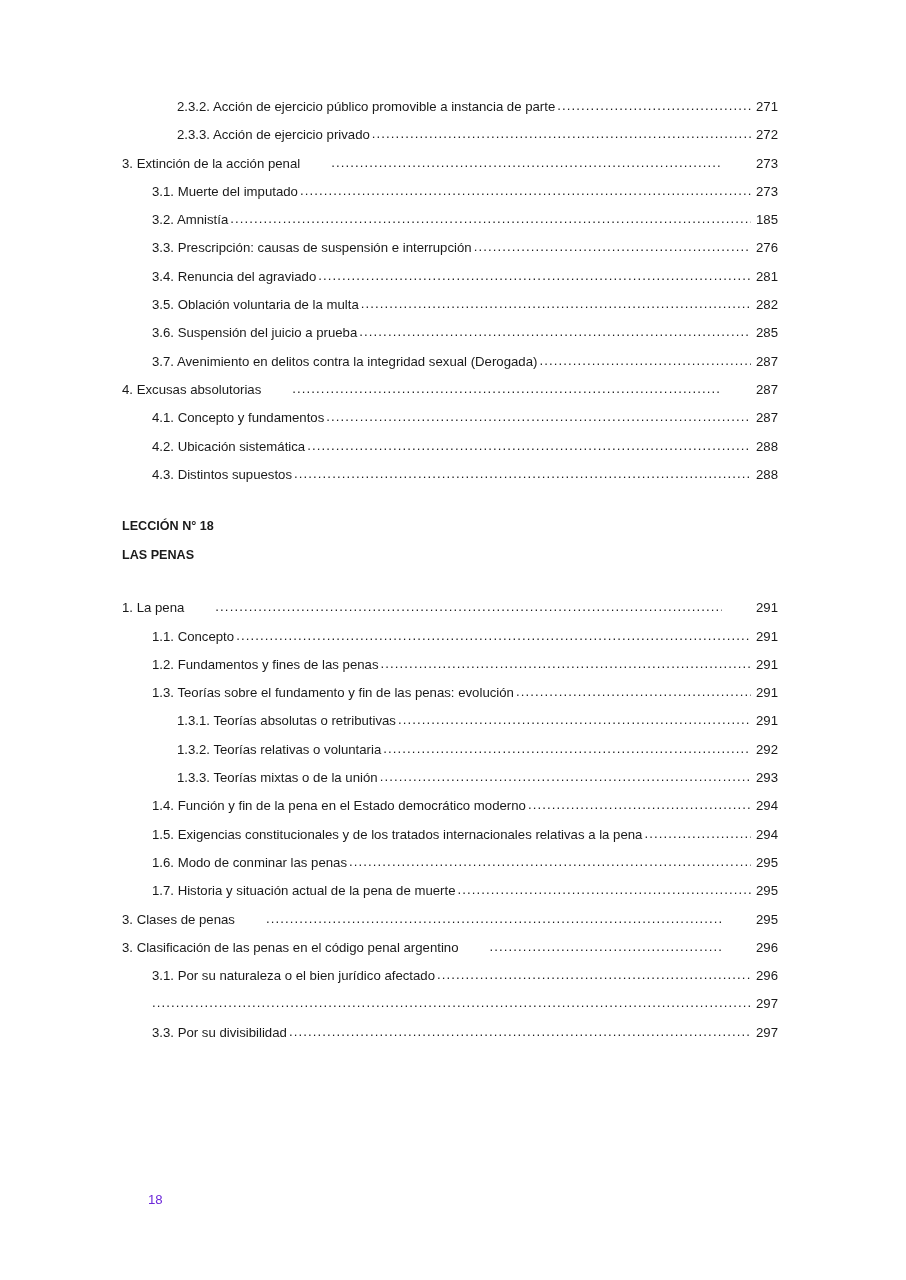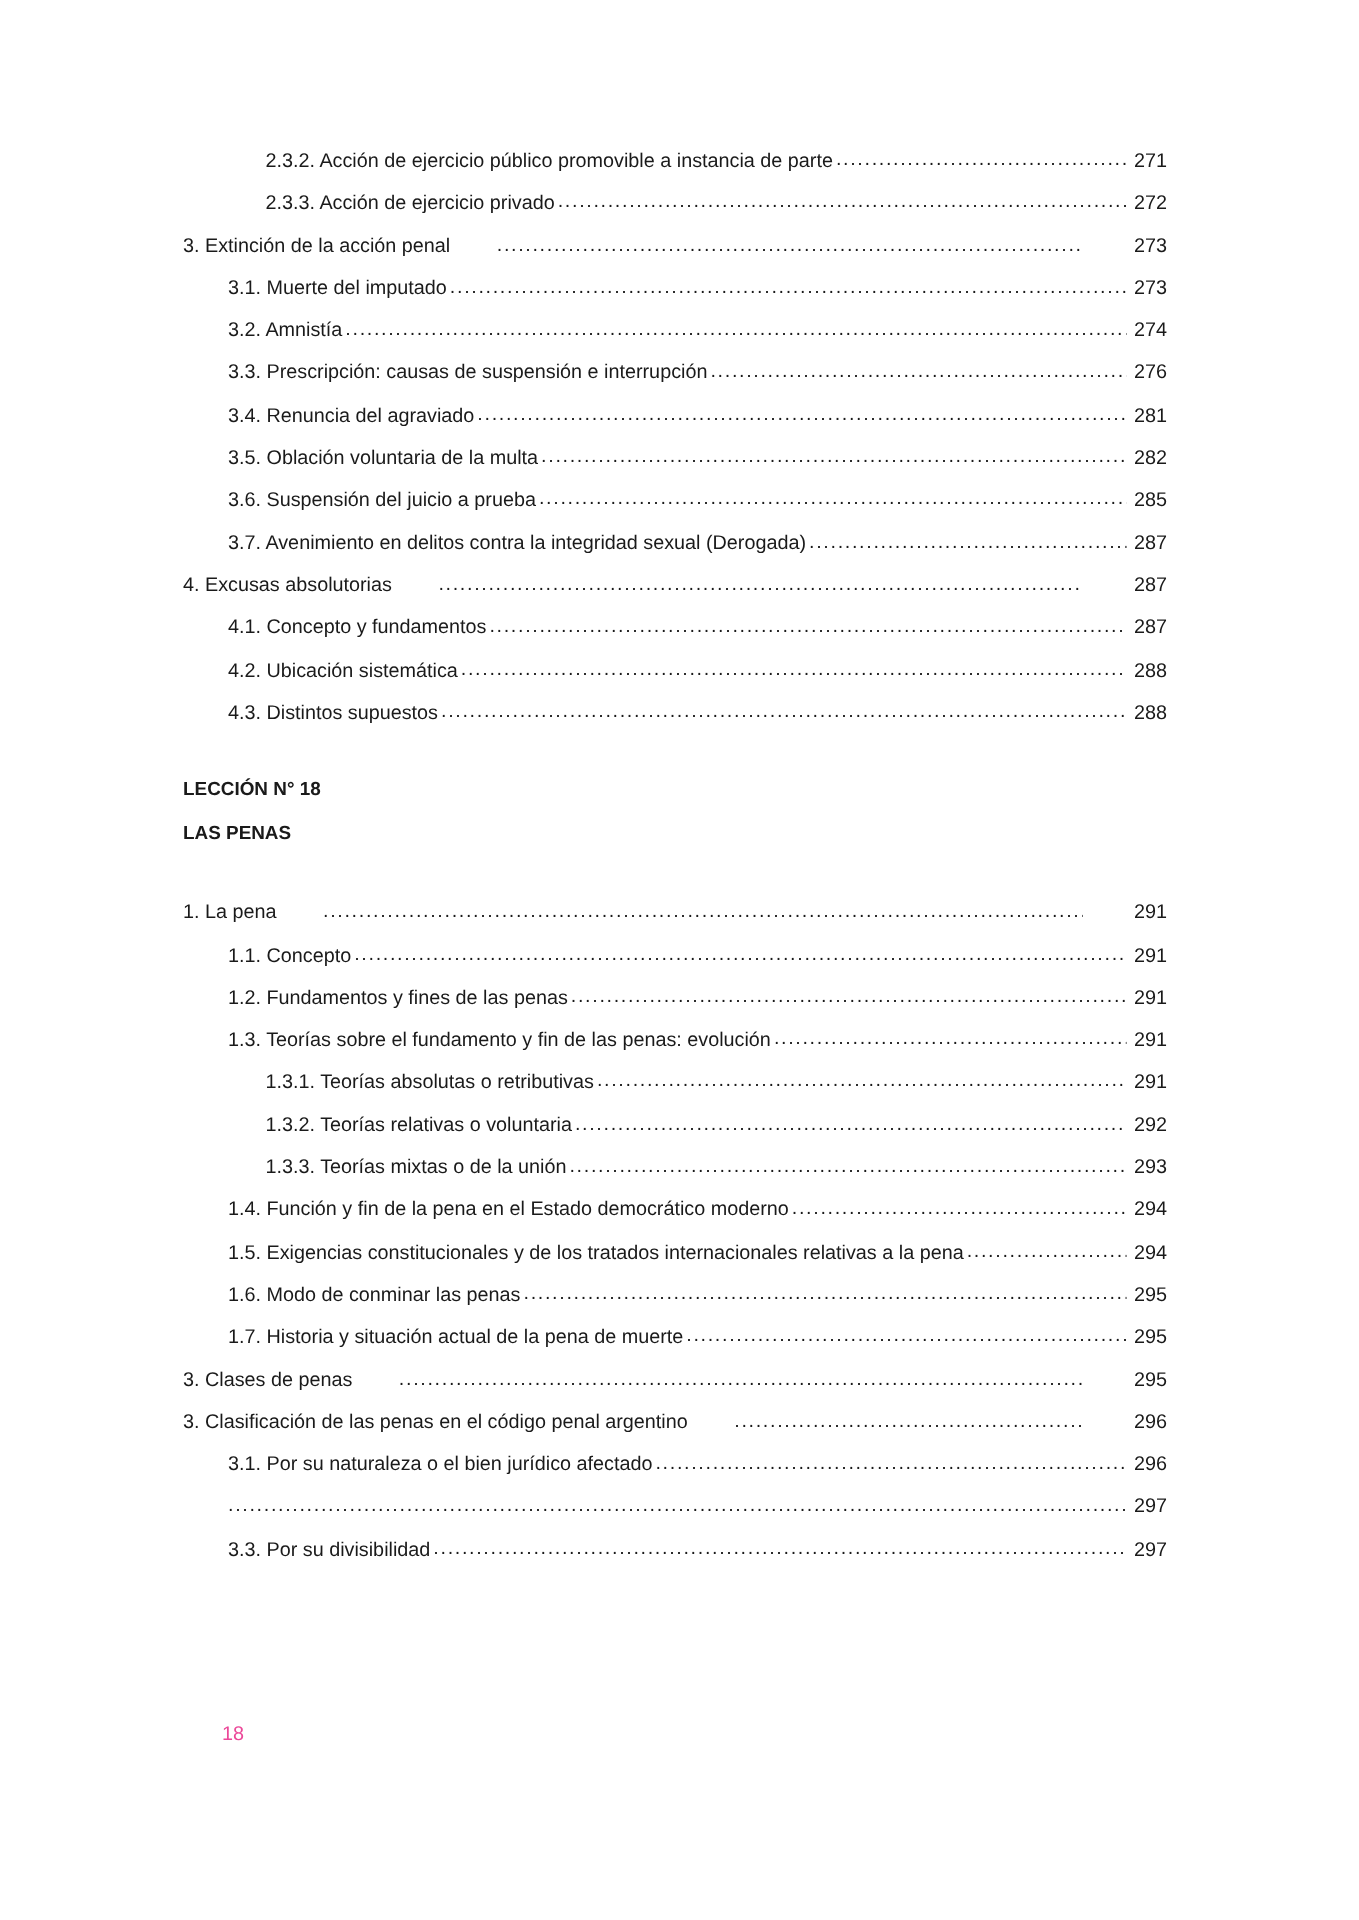--- a/index.html
+++ b/index.html
@@ -68,23 +68,23 @@
   }
   .heading-block .line2 {
     margin-top: 16px;
   }
   .gap-after-heading {
     height: 40px;
   }
   .folio {
     position: absolute;
     left: 148px;
-    top: 1148px;
+    top: 1192px;
     font-size: 13.2px;
-    color: #ec4899;
+    color: #6d28d9;
   }
 </style>
 </head>
 <body>
 
 <div class="page">
   <div class="content">
 
     <div id="toc-group-1">
         <div class="toc-entry lvl2">
@@ -103,21 +103,21 @@
           <span class="page-num">273</span>
         </div>
         <div class="toc-entry lvl1">
           <span class="label">3.1. Muerte del imputado</span>
           <span class="dots">........................................................................................................................................................</span>
           <span class="page-num">273</span>
         </div>
         <div class="toc-entry lvl1">
           <span class="label">3.2. Amnistía</span>
           <span class="dots">........................................................................................................................................................</span>
-          <span class="page-num">274</span>
+          <span class="page-num">185</span>
         </div>
         <div class="toc-entry lvl1">
           <span class="label">3.3. Prescripción: causas de suspensión e interrupción</span>
           <span class="dots">........................................................................................................................................................</span>
           <span class="page-num">276</span>
         </div>
         <div class="toc-entry lvl1">
           <span class="label">3.4. Renuncia del agraviado</span>
           <span class="dots">........................................................................................................................................................</span>
           <span class="page-num">281</span>

